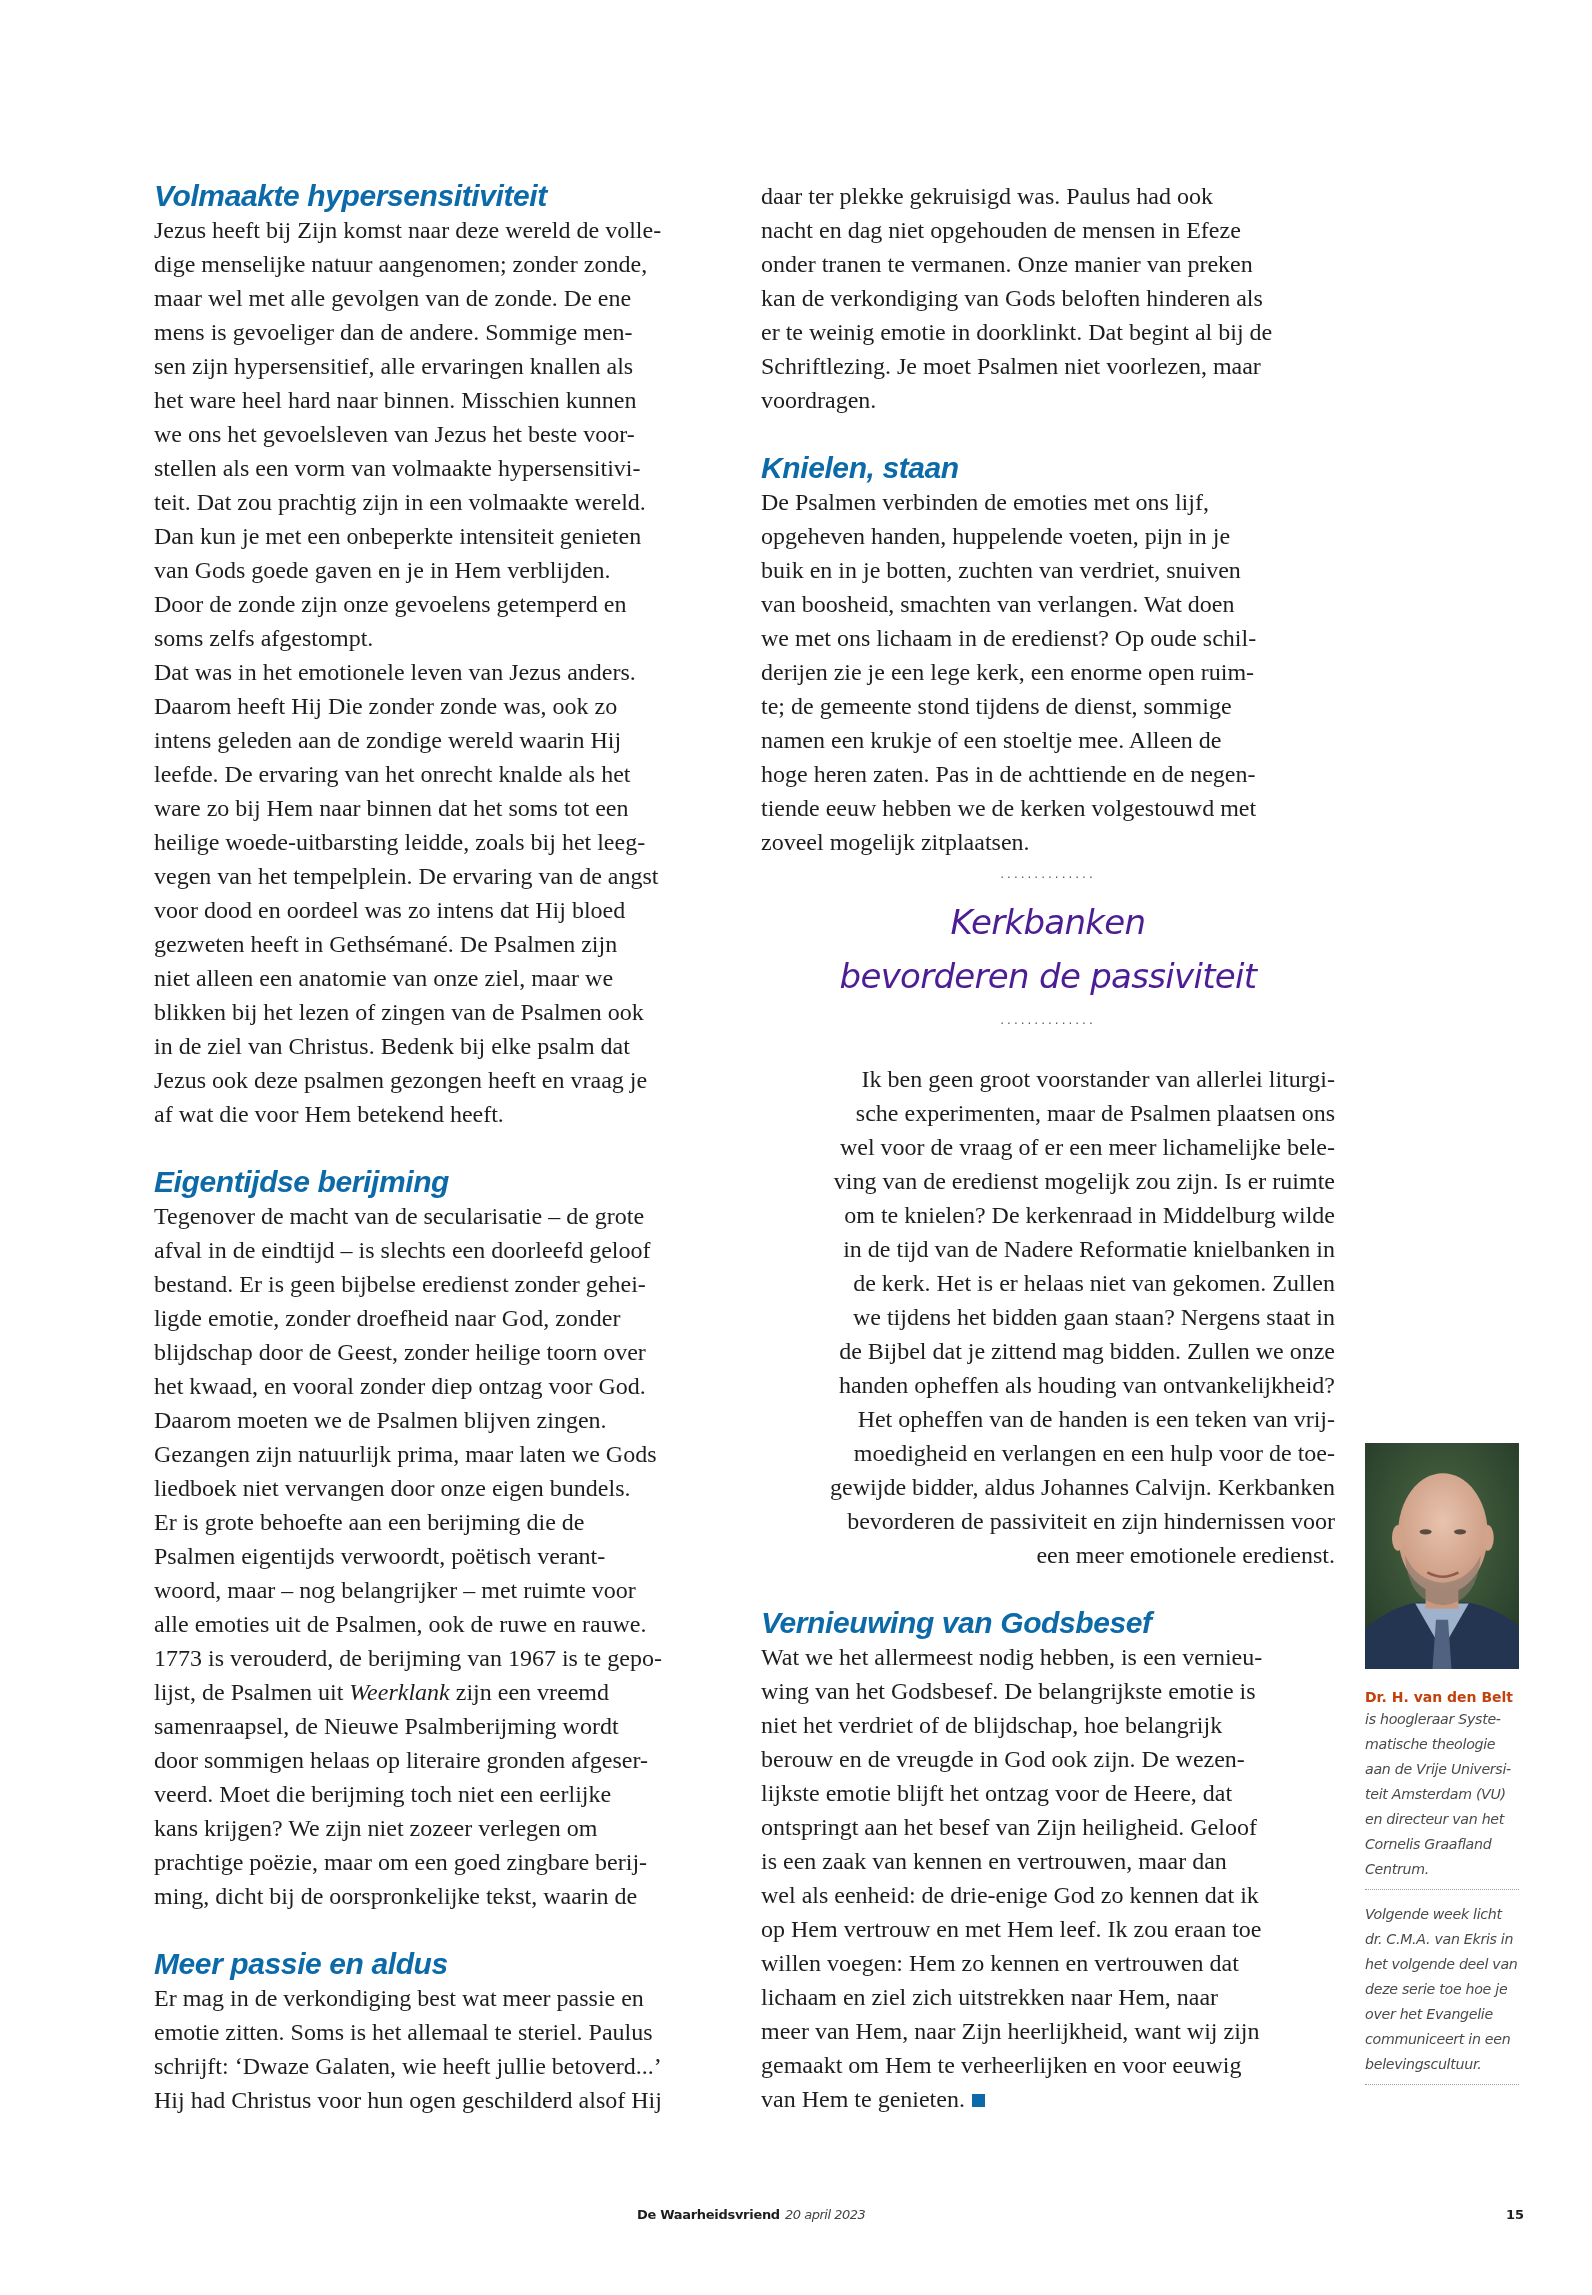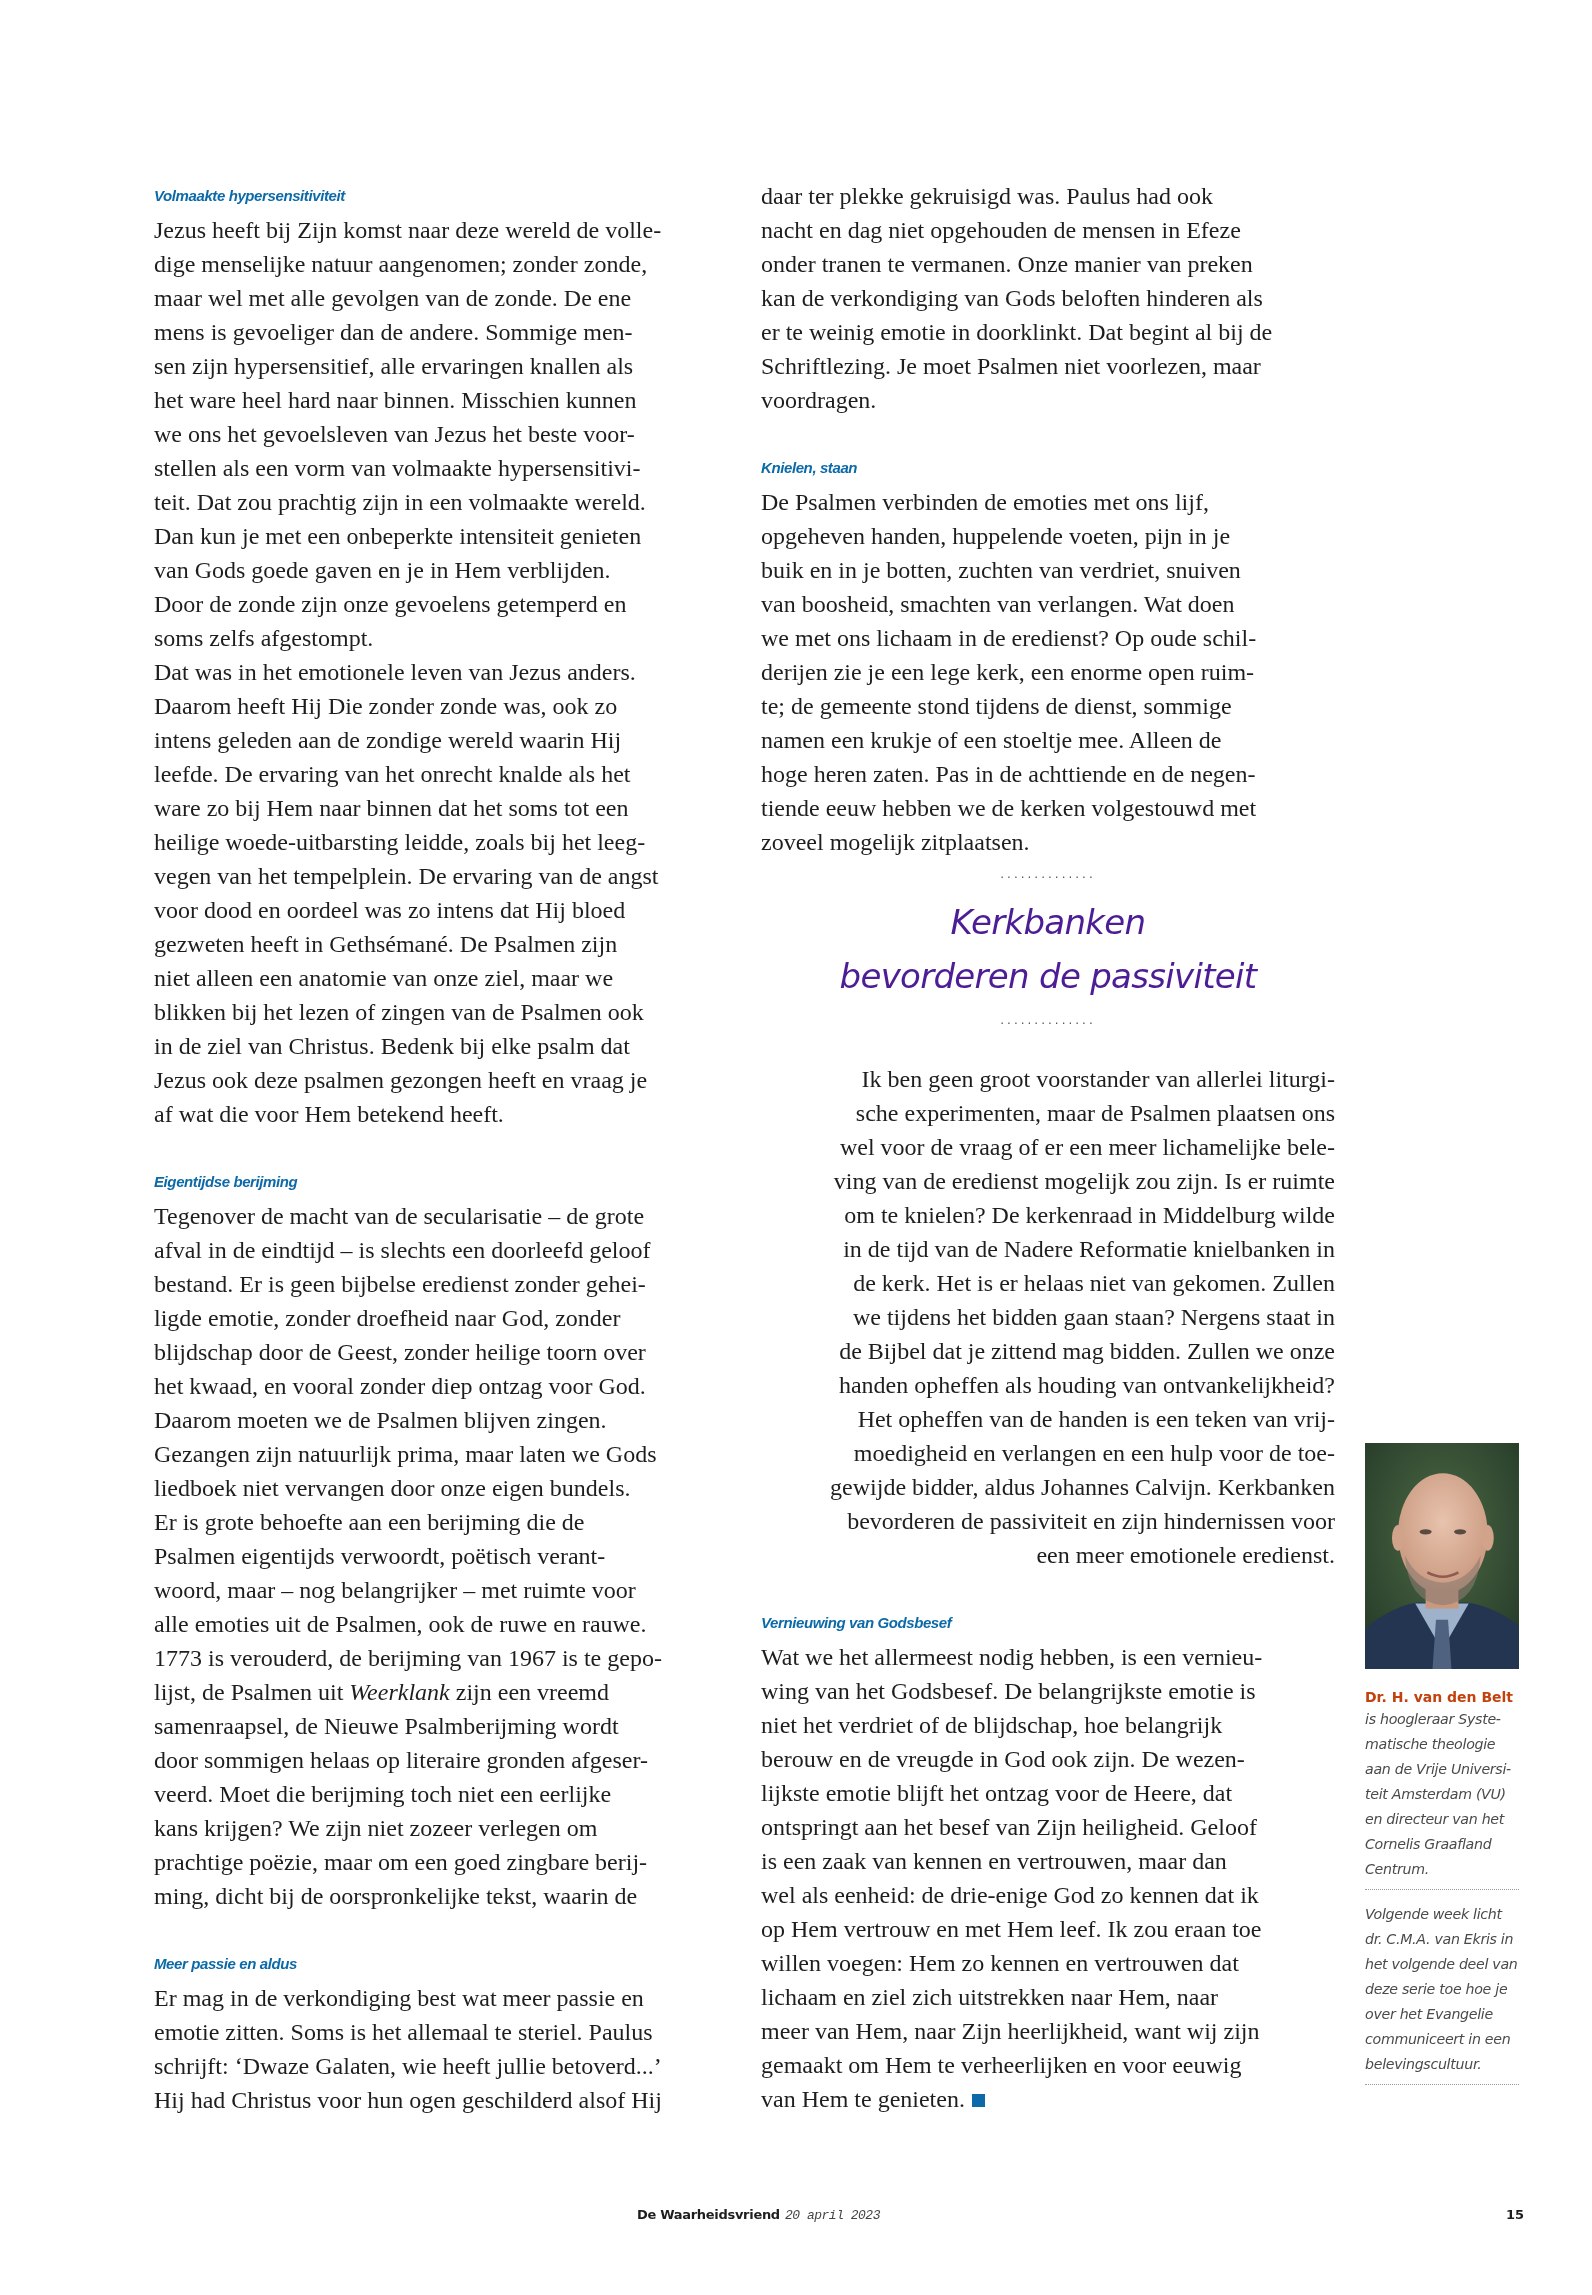--- a/index.html
+++ b/index.html
@@ -13,21 +13,21 @@
   }
   .col-left { left: 154px; top: 179px; width: 574px; }
   .col-right { left: 761px; top: 179px; width: 574px; }
   .para { margin: 0; }
   .line { display: block; white-space: nowrap; }
   .heading {
     display: block;
     font-family: "Liberation Sans", "DejaVu Sans", sans-serif;
     font-style: italic;
     font-weight: bold;
-    font-size: 15px;
+    font-size: 30px;
     line-height: 34px;
     color: #0c6aa8;
     letter-spacing: -0.4px;
   }
   .gap { display: block; height: 34px; }
   .pullquote {
     position: relative;
     text-align: center;
     margin: 7px 0 17.3px 0;
   }
@@ -97,21 +97,20 @@
     font-family: "DejaVu Sans", "Liberation Sans", sans-serif;
   }
   .footer-pub {
     position: absolute; left: 637px; top: 0;
     font-size: 13px; font-weight: bold; color: #1e1e1e;
     letter-spacing: -0.3px;
   }
   .footer-date {
     font-weight: normal; font-style: italic; color: #444; margin-left: 5.2px;
     letter-spacing: -0.5px;
-    font-family: Liberation Mono, monospace;
   }
   .footer-page {
     position: absolute; left: 1506px; top: 0;
     font-size: 13px; font-weight: bold; color: #1e1e1e;
   }
 </style>
 </head>
 <body>
 
 <div class="col col-left">

